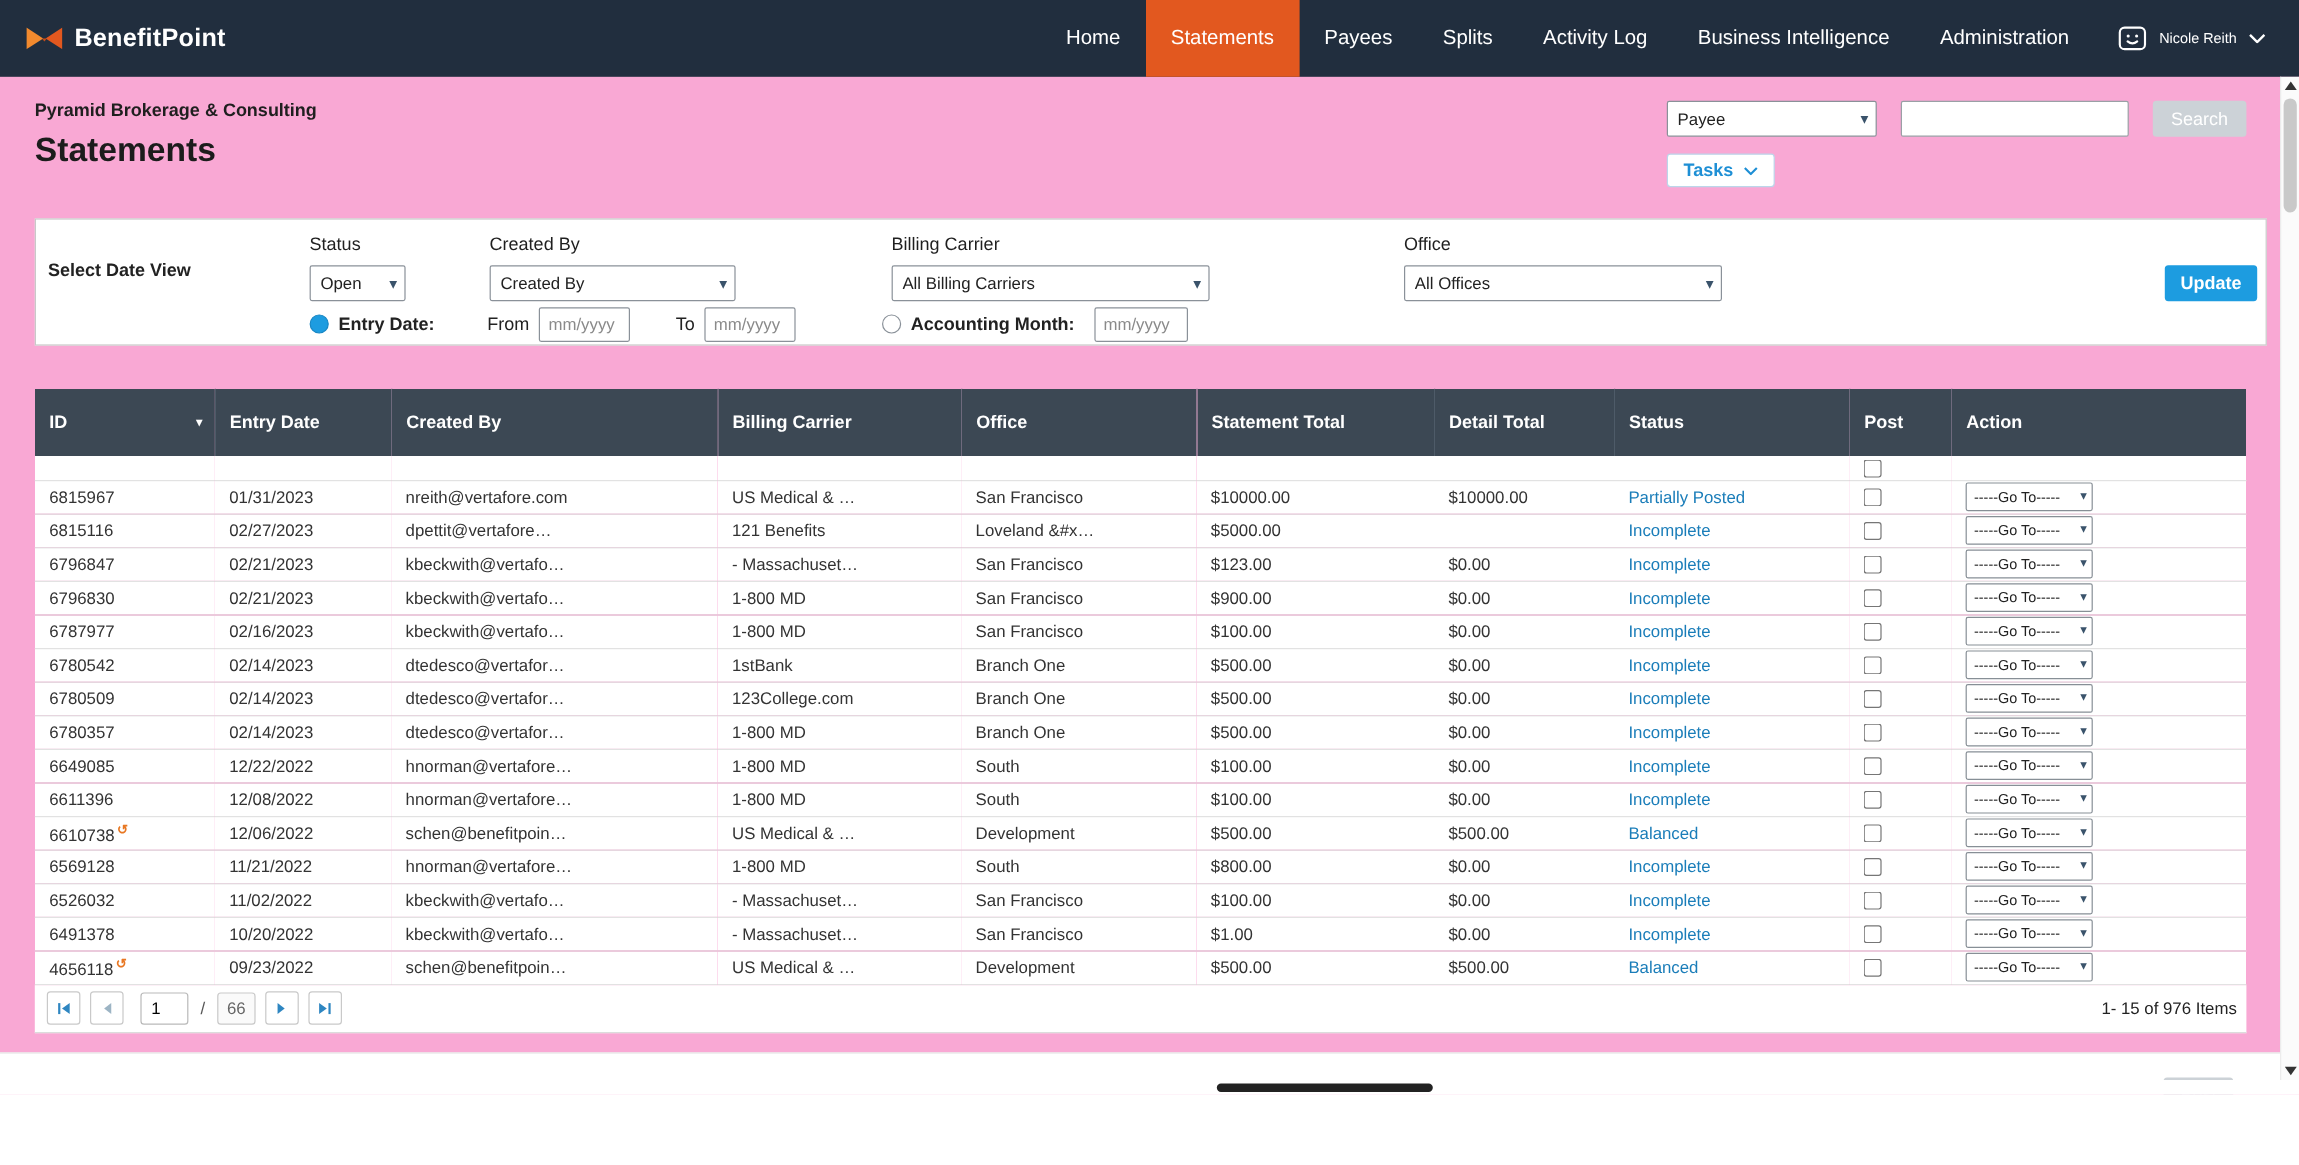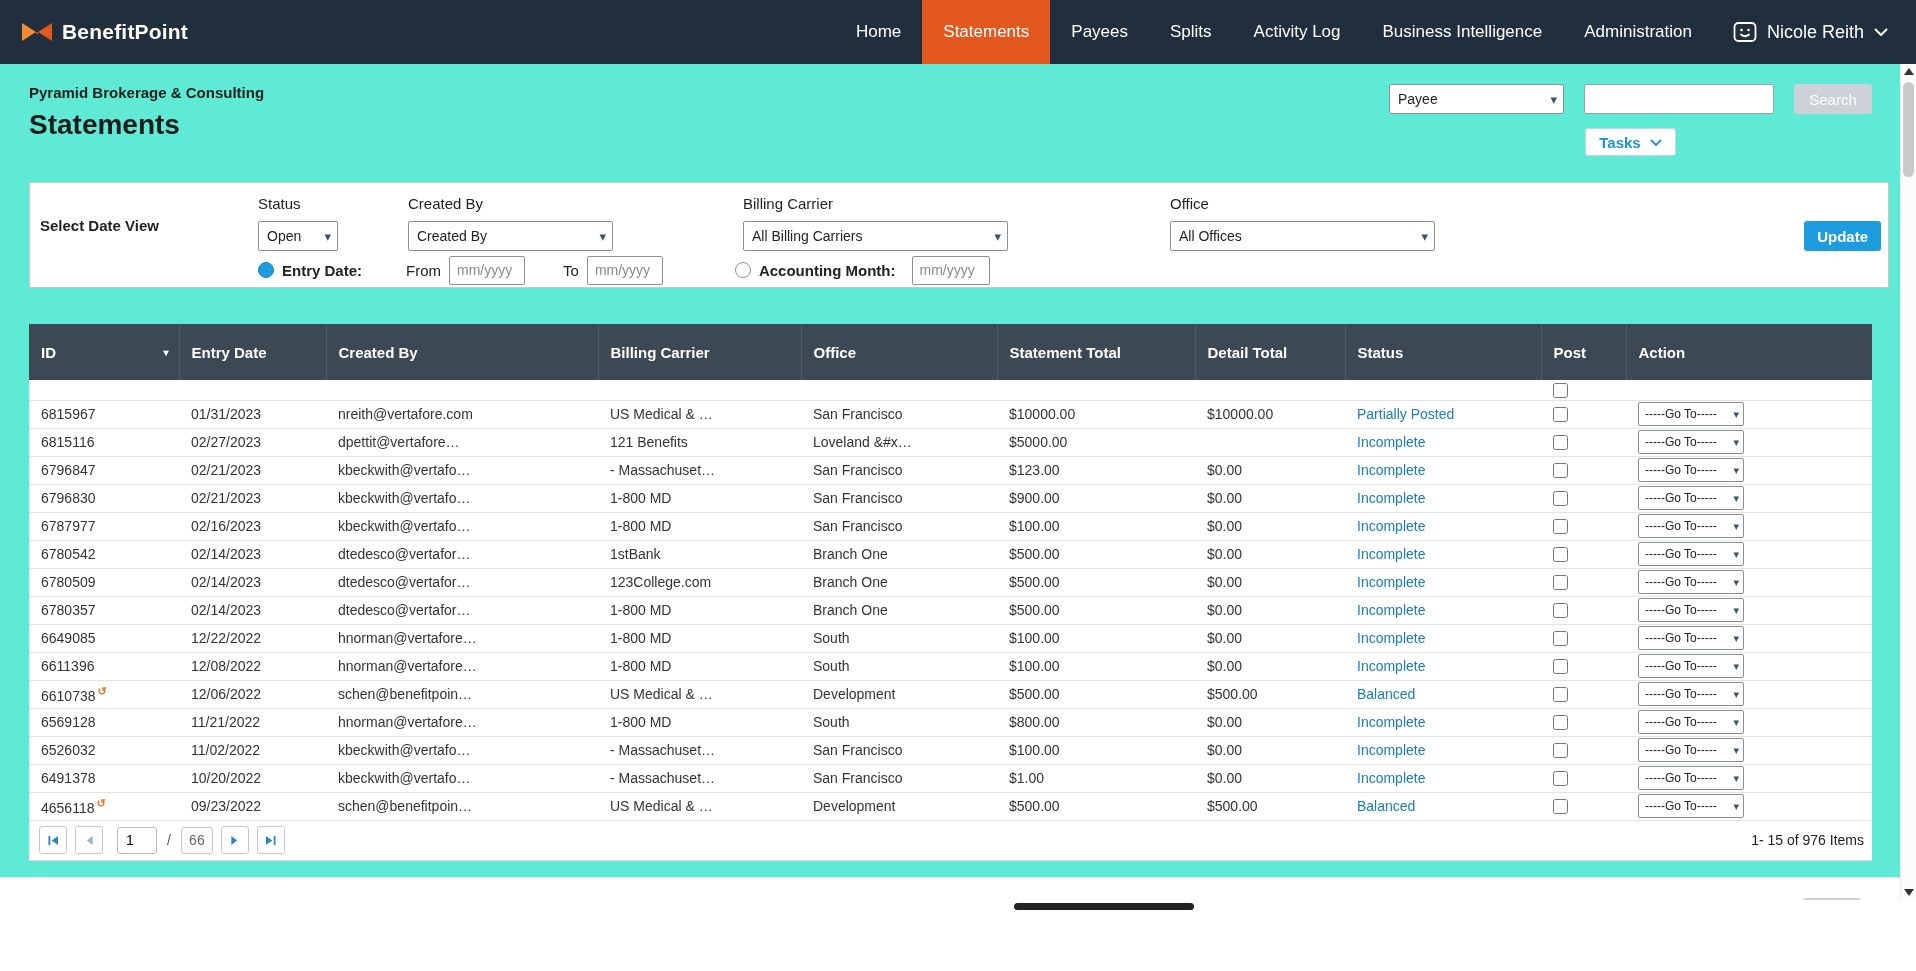--- a/index.html
+++ b/index.html
@@ -1,33 +1,33 @@
 <!DOCTYPE html>
 <html><head>
 <meta charset="utf-8">
 <style>
   * { box-sizing: border-box; margin: 0; padding: 0; }
   html, body { margin: 0; padding: 0; background: #fff; }
   body { font-family: "Liberation Sans", sans-serif; color: #222; }
-  .page { position: relative; width: 1916px; height: 912px; overflow: hidden; background: #5eead4; }
+  .page { position: relative; width: 1916px; height: 912px; overflow: hidden; background: #f9a8d4; }
 
   
   .topnav { display: flex; align-items: stretch; height: 64px; background: #212e3e; }
   .brand { display: flex; align-items: center; gap: 10px; padding: 0 22px; }
   .brand-text { color: #fff; font-size: 21px; font-weight: 700; letter-spacing: .2px; }
   .nav-items { margin-left: auto; display: flex; align-items: stretch; }
   .nav-item { display: flex; align-items: center; padding: 12px 21px; color: #fff; font-size: 17px; cursor: pointer; white-space: nowrap; }
   .nav-item.active { background: #e2581f; }
-  .user-chip { display: flex; align-items: center; gap: 10px; padding: 0 28px 0 20px; color: #fff; font-size: 18px; cursor: pointer; }
+  .user-chip { display: flex; align-items: center; gap: 10px; padding: 0 28px 0 20px; color: #fff; font-size: 12px; cursor: pointer; }
 
   
   .page-head { display: flex; justify-content: space-between; align-items: flex-start; padding: 20px 44px 0 29px; height: 92px; }
   .company { font-size: 15px; font-weight: 700; color: #1f1f1f; }
   .page-title { font-size: 28px; font-weight: 700; color: #1c1c1c; margin-top: 8px; }
-  .head-right { display: flex; flex-direction: column; align-items: center; gap: 14px; }
+  .head-right { display: flex; flex-direction: column; align-items: flex-start; gap: 14px; }
   .search-row { display: flex; align-items: center; gap: 20px; }
 
   .select-wrap { position: relative; display: inline-block; }
   .select-wrap select {
     -webkit-appearance: none; appearance: none; width: 100%; height: 30px;
     border: 1px solid #8a9199; border-radius: 2px; background: #fff;
     padding: 0 22px 0 8px; font-size: 14px; color: #222; font-family: inherit; cursor: pointer;
   }
   .sel-ch { position: absolute; right: 7px; top: 50%; transform: translateY(-50%); color: #3a536b; font-size: 13px; pointer-events: none; line-height: 1; }
 

